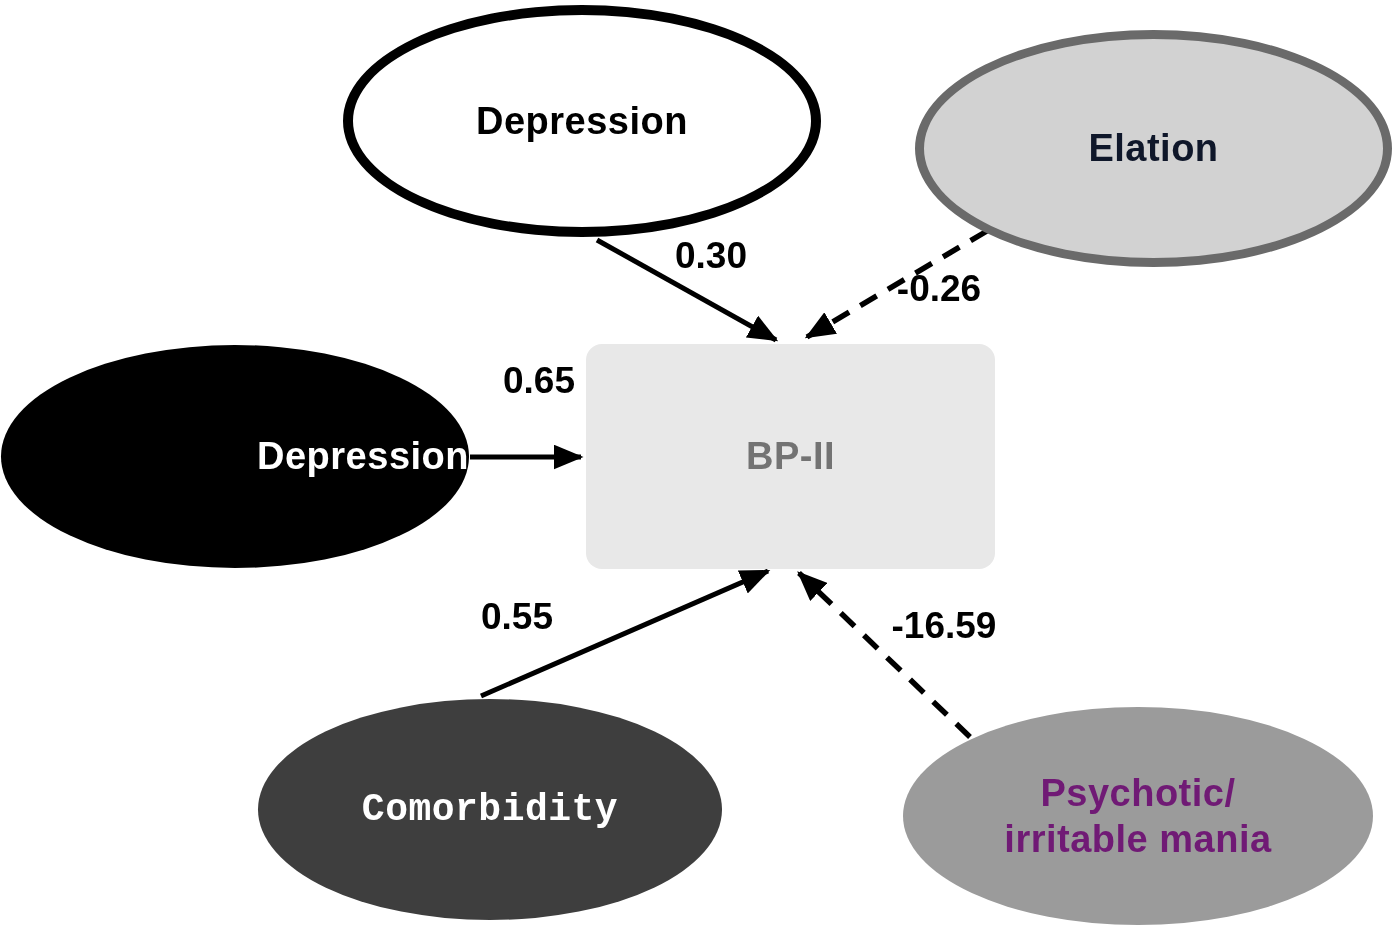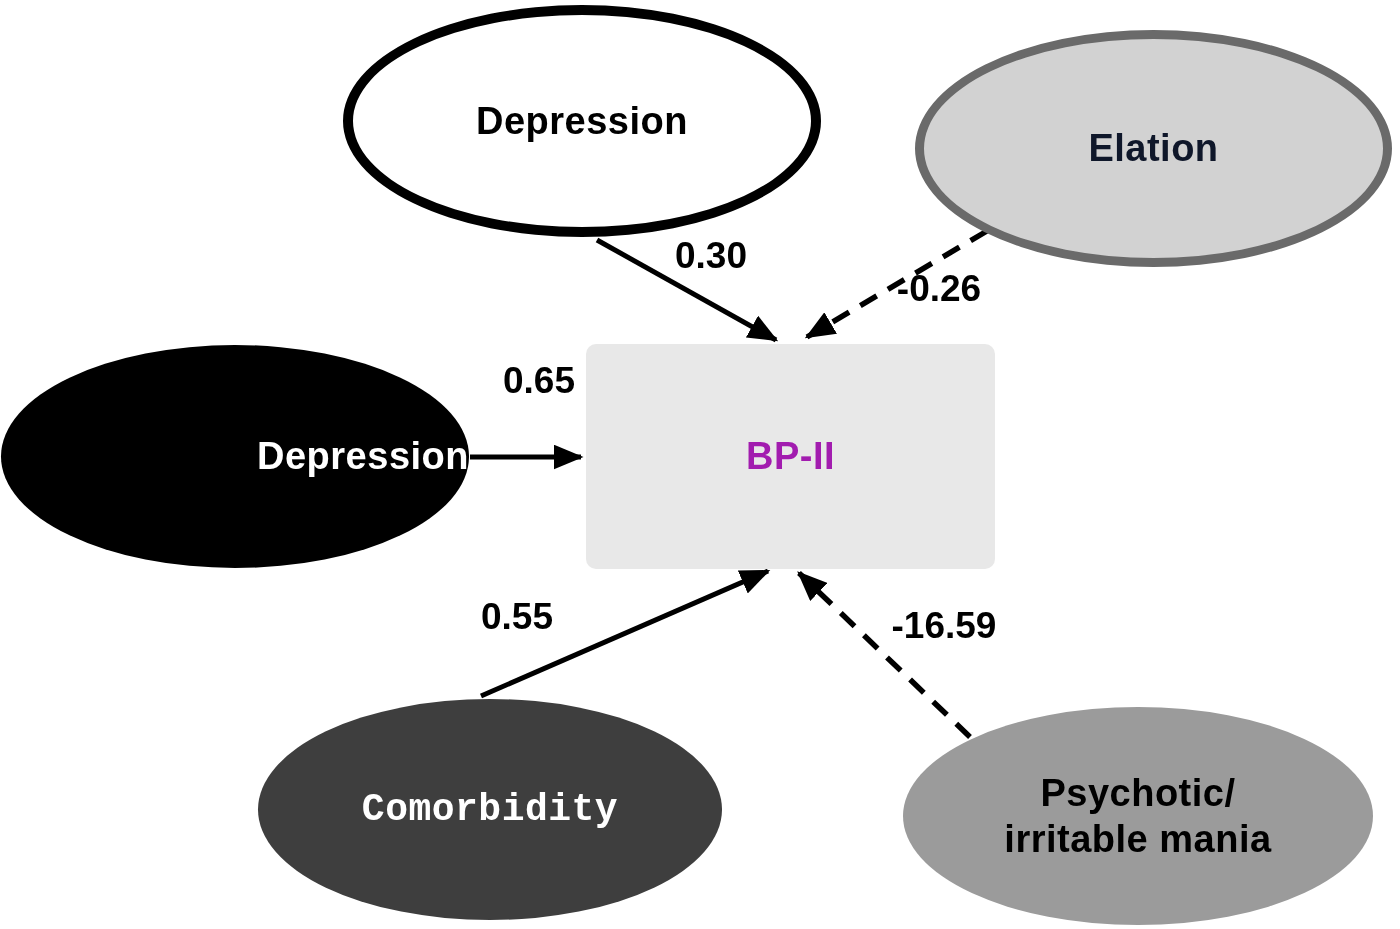--- a/index.html
+++ b/index.html
@@ -83,29 +83,29 @@
   </div>
 
   <div id="node-elation" class="node ellipse" style="background-color: rgb(210, 210, 210); color: #0f172a;">
     <span>Elation</span>
   </div>
 
   <div id="node-depression" class="node ellipse" style="background-color: rgb(0, 0, 0); color: rgb(255, 255, 255);">
     <span>Depression</span>
   </div>
 
-  <div id="node-bpii" class="node rect" style="background-color: rgb(232, 232, 232); color: #a21caf;">
+  <div id="node-bpii" class="node rect" style="background-color: rgb(232, 232, 232); color: #737373; border-radius: 16px;">
     <span>BP-II</span>
   </div>
 
   <div id="node-comorbidity" class="node ellipse" style="background-color: rgb(62, 62, 62); color: rgb(255, 255, 255);">
     <span>Comorbidity</span>
   </div>
 
-  <div id="node-psychotic" class="node ellipse" style="background-color: rgb(155, 155, 155); color: #000000;">
+  <div id="node-psychotic" class="node ellipse" style="background-color: rgb(155, 155, 155); color: #701a75;">
     <span>Psychotic/
 irritable mania</span>
   </div>
 
   <div id="weight-cyclicity" class="edge-weight">0.30</div>
   <div id="weight-elation" class="edge-weight">-0.26</div>
   <div id="weight-depression" class="edge-weight">0.65</div>
   <div id="weight-comorbidity" class="edge-weight">0.55</div>
   <div id="weight-psychotic" class="edge-weight">-16.59</div>
 

